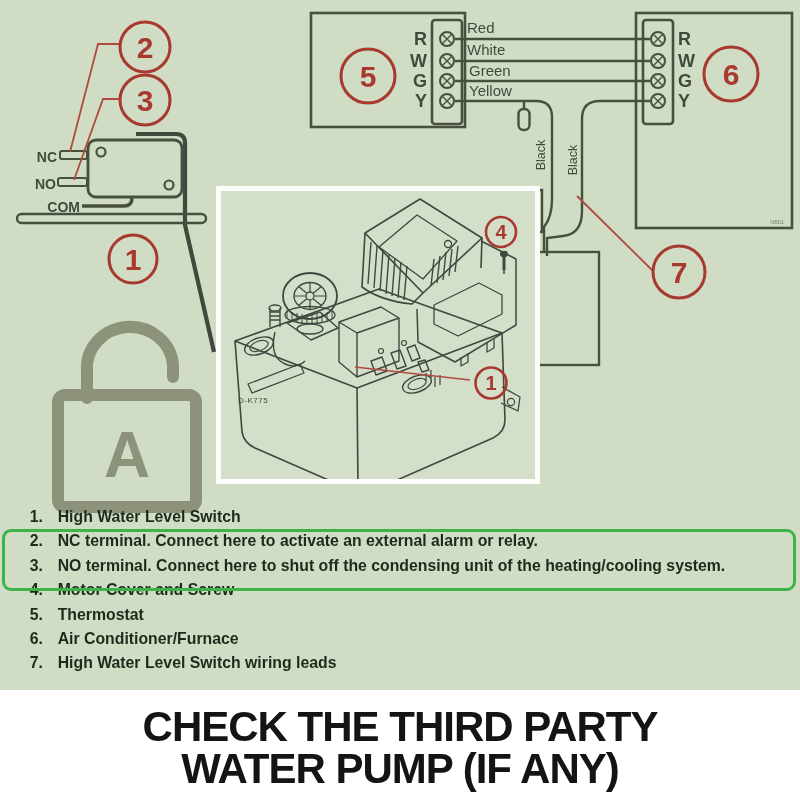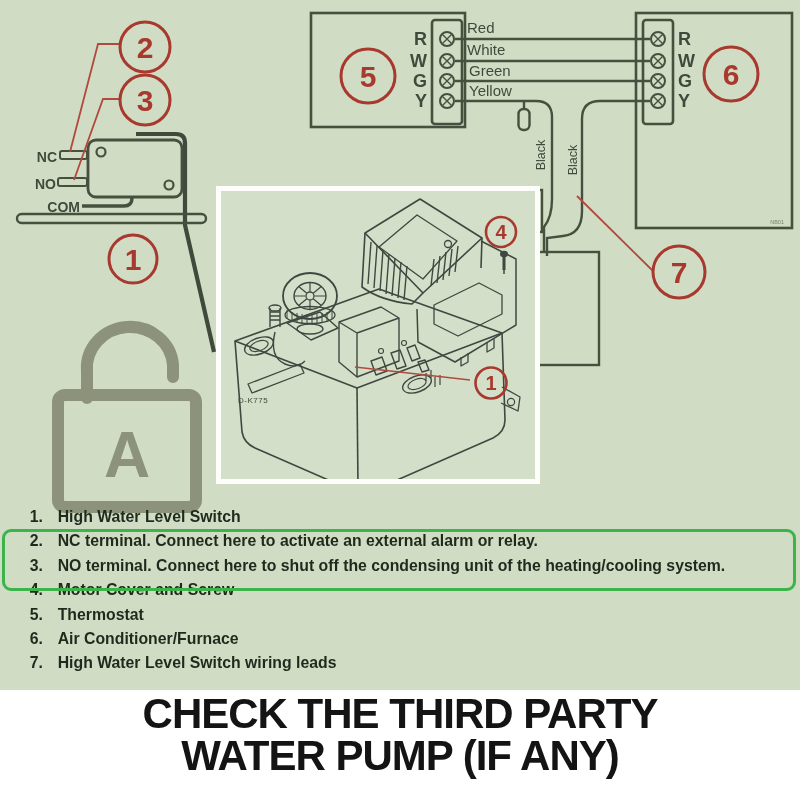--- a/index.html
+++ b/index.html
@@ -19,21 +19,21 @@
   .padlock-letter{font-size:64px;font-weight:700;fill:#8d927b;}
   .inset{position:absolute;left:216px;top:186px;width:324px;height:298px;background:#d3dfc8;
     border:5px solid #fdfdfb;box-sizing:border-box;}
   .legend{position:absolute;left:0;top:505px;width:800px;}
   .legend-row{display:flex;padding-left:32px;height:24.4px;line-height:24.4px;white-space:nowrap;
     font-size:17px;font-weight:700;color:#1e2a1c;transform:scaleX(0.93);transform-origin:left center;}
   .legend-num{width:30px;flex:0 0 30px;}
   .highlight-box{position:absolute;left:2px;top:529px;width:788px;height:56px;border:3px solid #3cb44a;
     border-radius:9px;pointer-events:none;}
   .title-block{position:absolute;left:0;top:690px;width:800px;height:110px;background:#ffffff;
-    display:flex;flex-direction:column;align-items:center;padding-top:3px;box-sizing:border-box;}
+    display:flex;flex-direction:column;align-items:center;padding-top:16px;box-sizing:border-box;}
   .title-line{font-size:42px;line-height:42px;font-weight:700;color:#141414;letter-spacing:-1px;
     white-space:nowrap;}
 </style>
 </head>
 <body>
 
 <div class="canvas">
 
   <div class="diagram-area">
     <svg width="800" height="690" viewBox="0 0 800 690">

